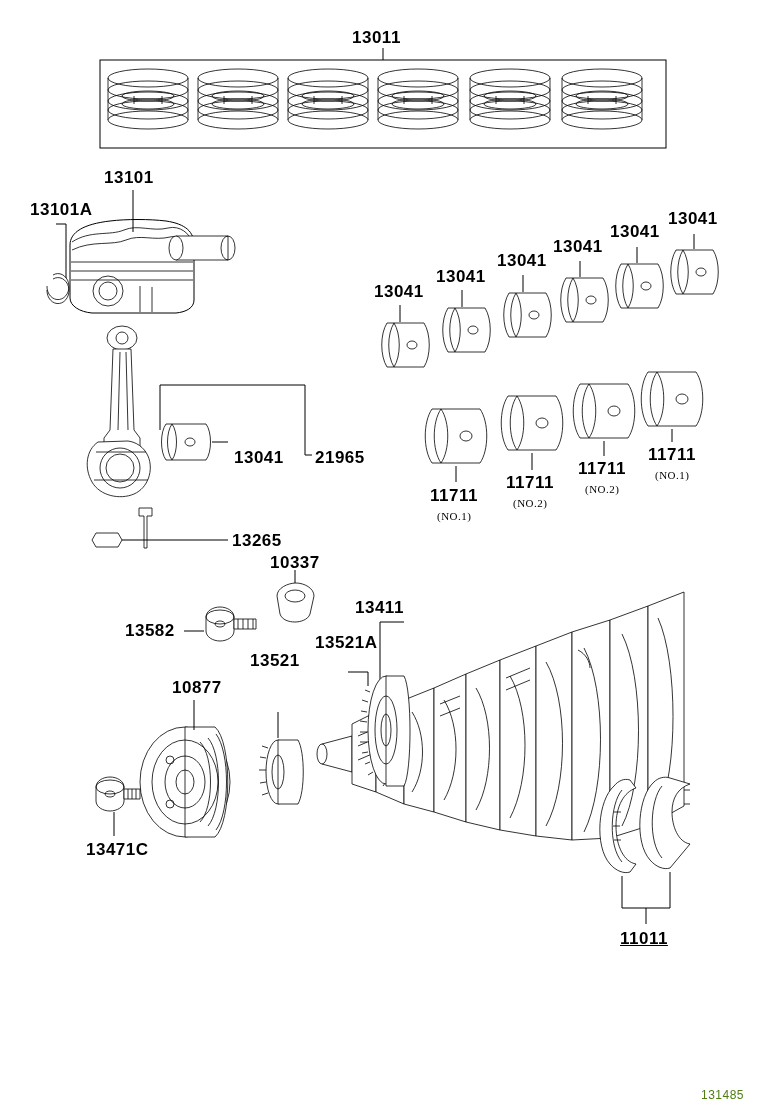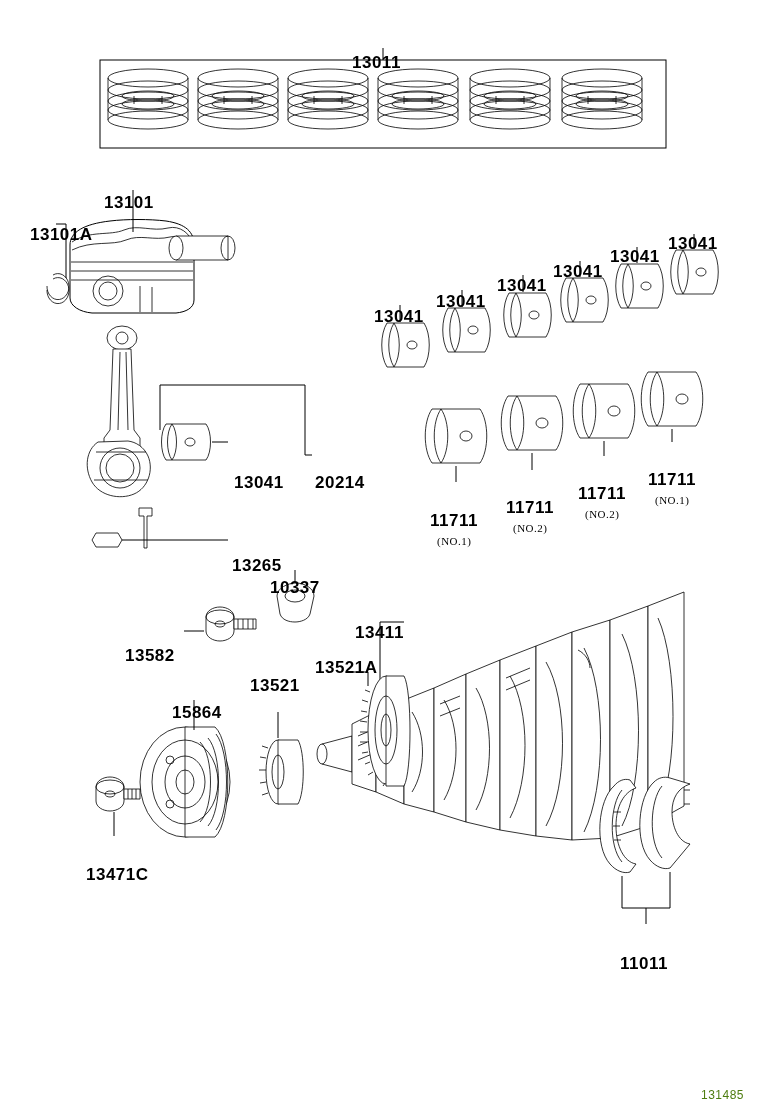--- a/index.html
+++ b/index.html
@@ -18,21 +18,20 @@
     overflow: hidden;
   }
   .lbl {
     position: absolute;
     font-family: "Liberation Sans", sans-serif;
     font-size: 17px;
     font-weight: bold;
     color: #000000;
     white-space: nowrap;
     letter-spacing: 0.5px;
-    margin-top: 25px;
   }
   .lbl.sub {
     font-size: 11px;
     font-weight: normal;
     font-family: Liberation Serif, serif;
   }
   .figno {
     position: absolute;
     right: 16px;
     bottom: 10px;
@@ -379,34 +378,34 @@
     </g>
 
   </svg>
 
   <div class="lbl" style="left:352px; top:28px;">13011</div>
 
   <div class="lbl" style="left:104px; top:168px;">13101</div>
   <div class="lbl" style="left:30px; top:200px;">13101A</div>
 
   <div class="lbl" style="left:234px; top:448px;">13041</div>
-  <div class="lbl" style="left:315px; top:448px;">20214</div>
+  <div class="lbl" style="left:315px; top:448px;">21965</div>
   <div class="lbl" style="left:232px; top:531px;">13265</div>
 
   <div class="lbl" style="left:270px; top:553px;">10337</div>
   <div class="lbl" style="left:125px; top:621px;">13582</div>
 
   <div class="lbl" style="left:355px; top:598px;">13411</div>
   <div class="lbl" style="left:315px; top:633px;">13521A</div>
 
-  <div class="lbl" style="left:172px; top:678px;">15864</div>
+  <div class="lbl" style="left:172px; top:678px;">10877</div>
   <div class="lbl" style="left:250px; top:651px;">13521</div>
   <div class="lbl" style="left:86px; top:840px;text-align:center;">13471C</div>
 
-  <div class="lbl" style="left:620px; top:929px;">11011</div>
+  <div class="lbl" style="left:620px; top:929px;text-decoration:underline;">11011</div>
 
   <div class="lbl" style="left:374px; top:282px;">13041</div>
   <div class="lbl" style="left:436px; top:267px;">13041</div>
   <div class="lbl" style="left:497px; top:251px;">13041</div>
   <div class="lbl" style="left:553px; top:237px;">13041</div>
   <div class="lbl" style="left:610px; top:222px;">13041</div>
   <div class="lbl" style="left:668px; top:209px;">13041</div>
 
   <div class="lbl" style="left:430px; top:486px;">11711</div>
   <div class="lbl sub" style="left:437px; top:510px;">(NO.1)</div>

